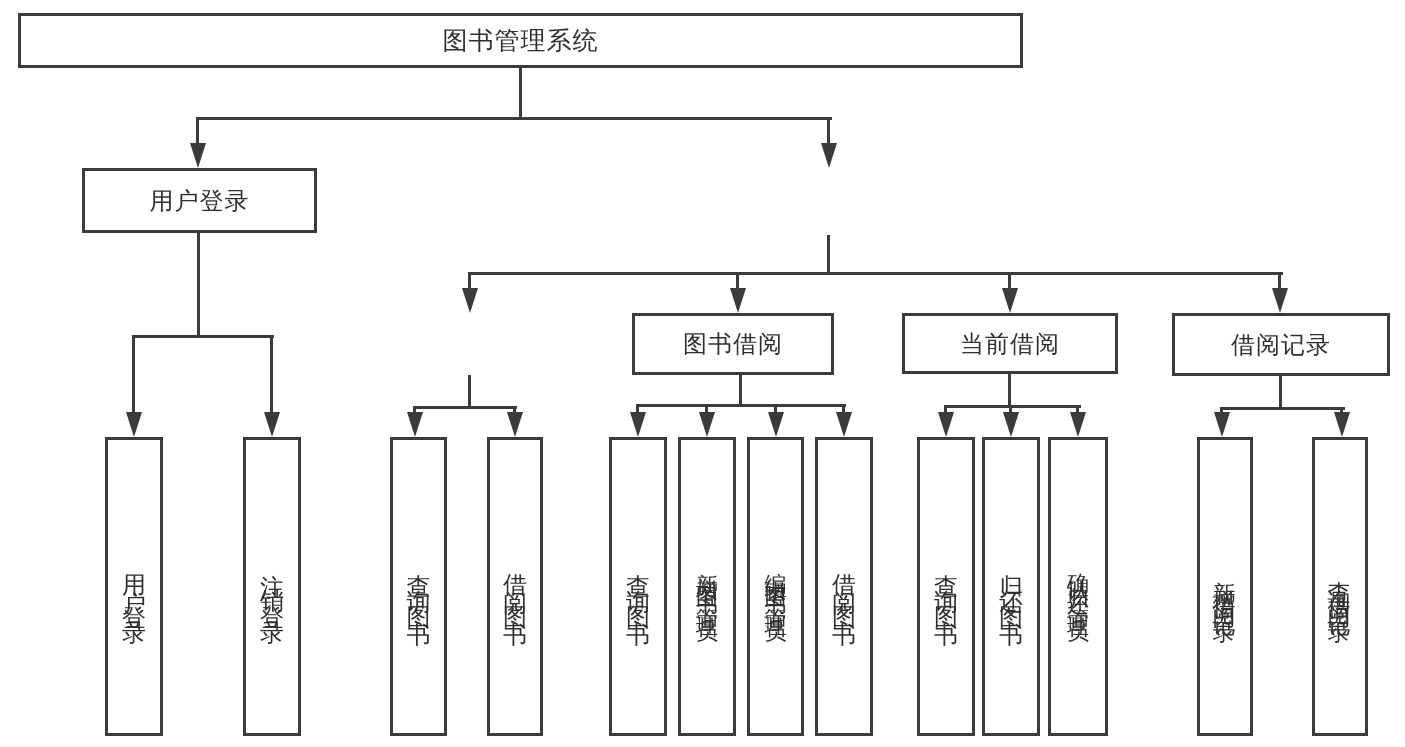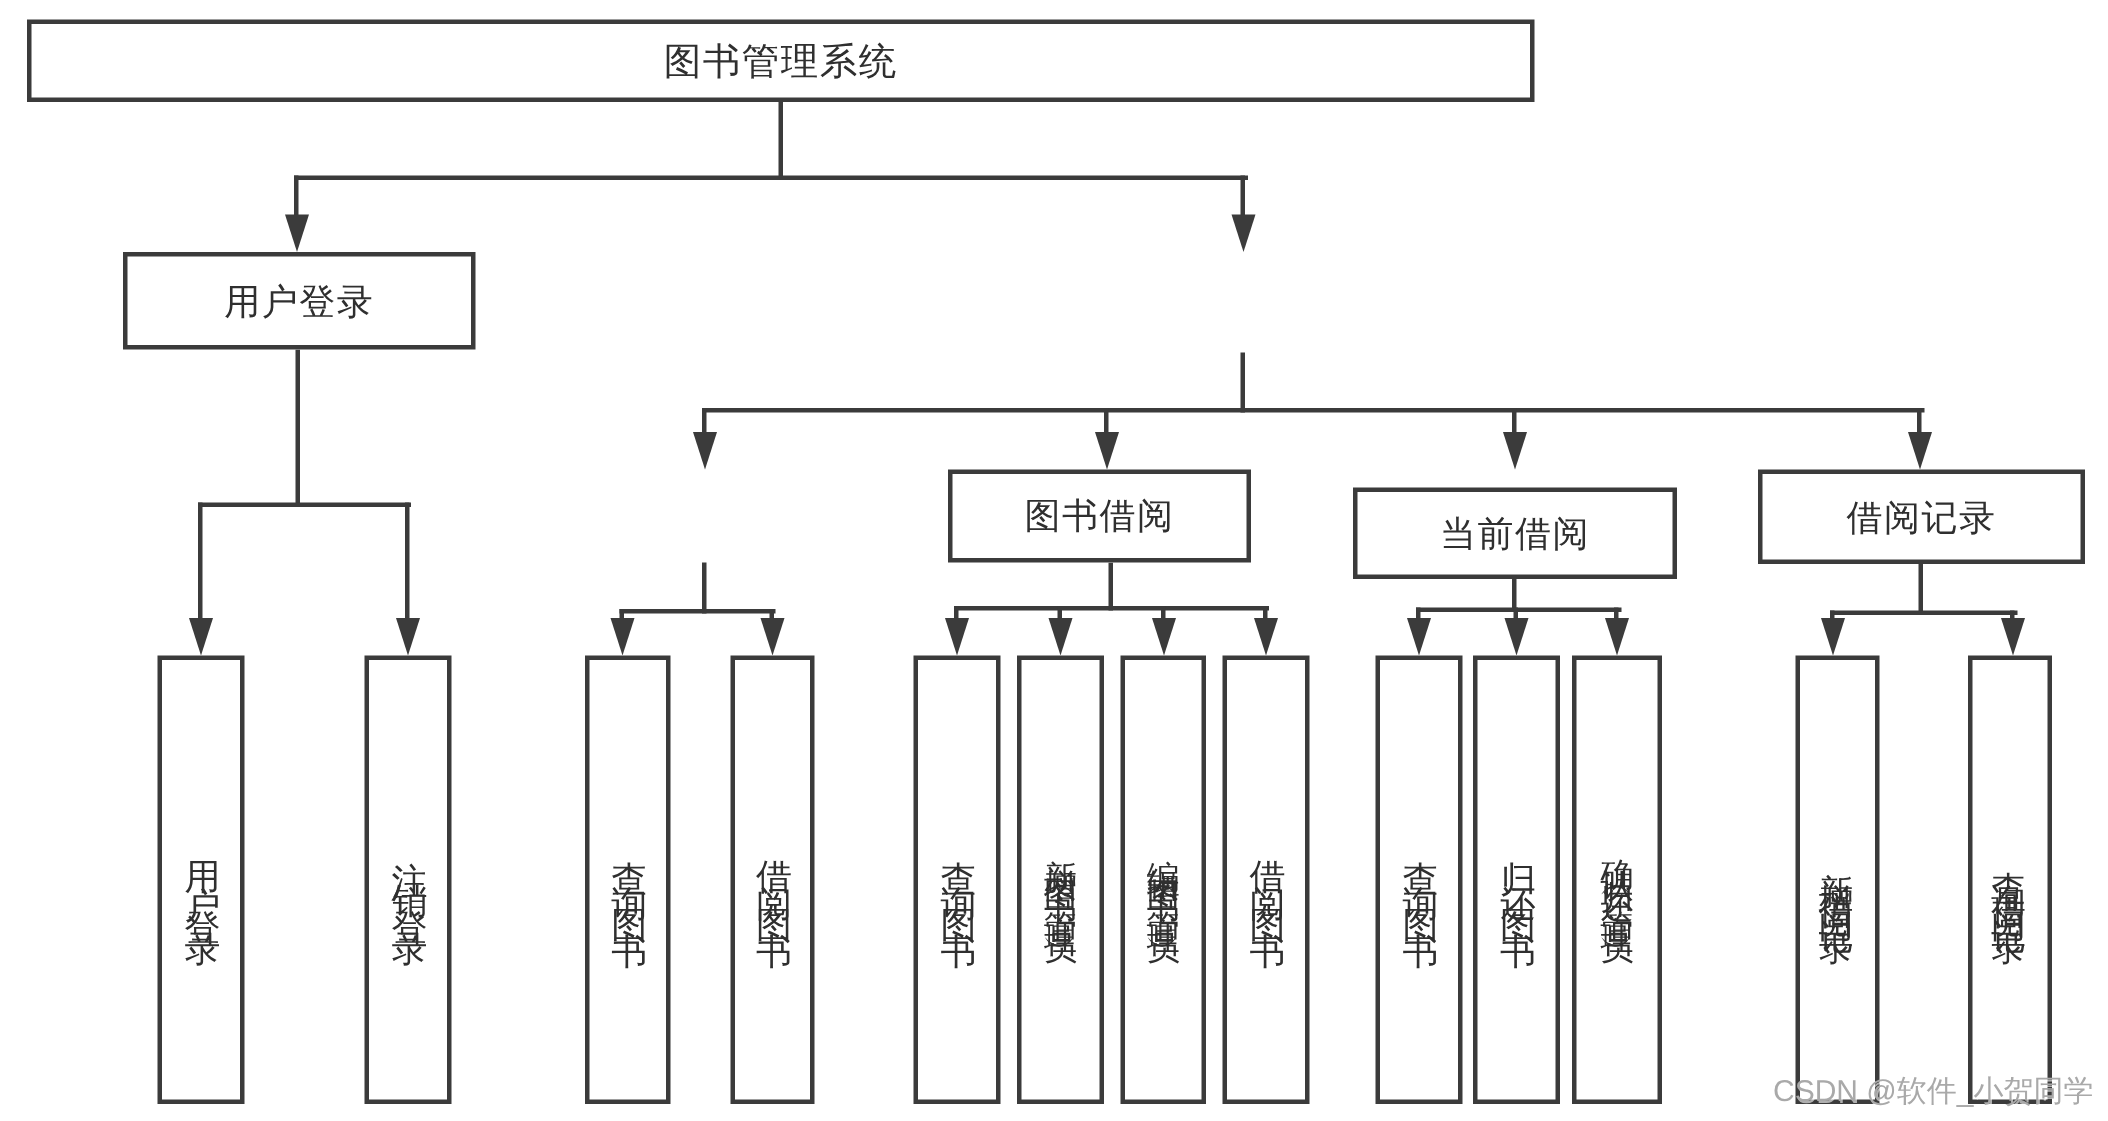--- a/index.html
+++ b/index.html
@@ -122,21 +122,21 @@
     <span class="hlabel root-label">图书管理系统</span>
   </div>
 
   <div class="box" style="left:82px;top:168px;width:235px;height:65px;">
     <span class="hlabel">用户登录</span>
   </div>
 
   <div class="box" style="left:632px;top:313px;width:202px;height:62px;font-family:Liberation Serif, serif;">
     <span class="hlabel">图书借阅</span>
   </div>
-  <div class="box" style="left:902px;top:325px;width:216px;height:61px;">
+  <div class="box" style="left:902px;top:313px;width:216px;height:61px;">
     <span class="hlabel">当前借阅</span>
   </div>
   <div class="box" style="left:1172px;top:313px;width:218px;height:63px;">
     <span class="hlabel">借阅记录</span>
   </div>
 
   <div class="box" style="left:105px;top:437px;width:58px;height:299px;">
     <span class="v-text len4">用户登录</span>
   </div>
   <div class="box" style="left:243px;top:437px;width:58px;height:299px;">
@@ -173,15 +173,14 @@
     <span class="v-text len9">确认归还（管理员）</span>
   </div>
 
   <div class="box" style="left:1197px;top:437px;width:56px;height:299px;">
     <span class="v-text len6">新增借阅记录</span>
   </div>
   <div class="box" style="left:1312px;top:437px;width:56px;height:299px;">
     <span class="v-text len6">查询借阅记录</span>
   </div>
 
-  <div id="watermark">CSDN @软件_小贺同学</div>
 
 </div>
 
 </body></html>

